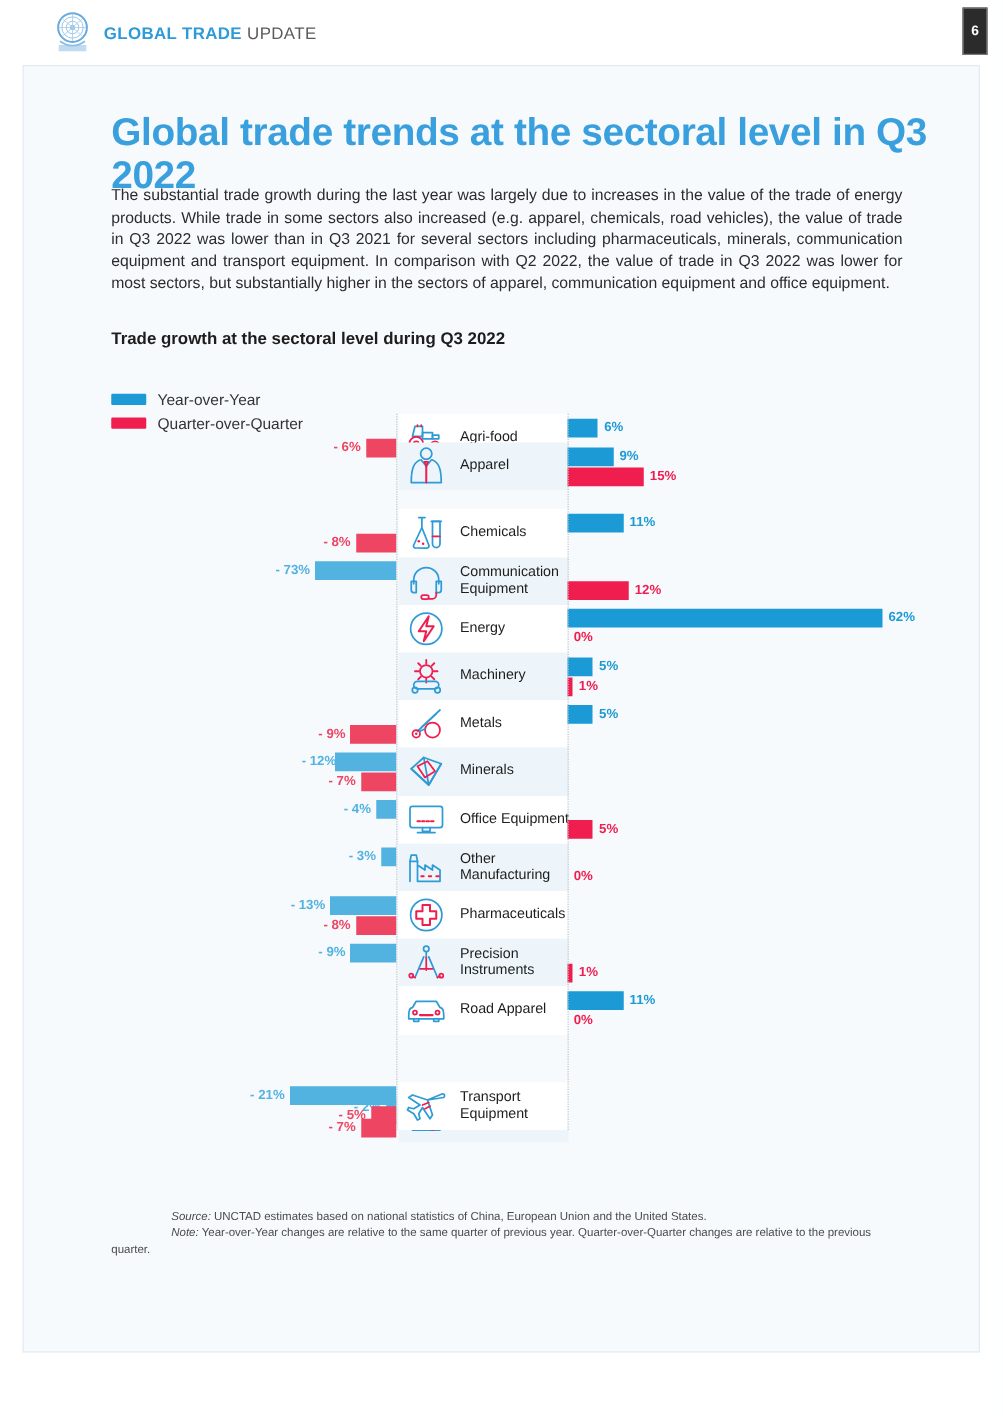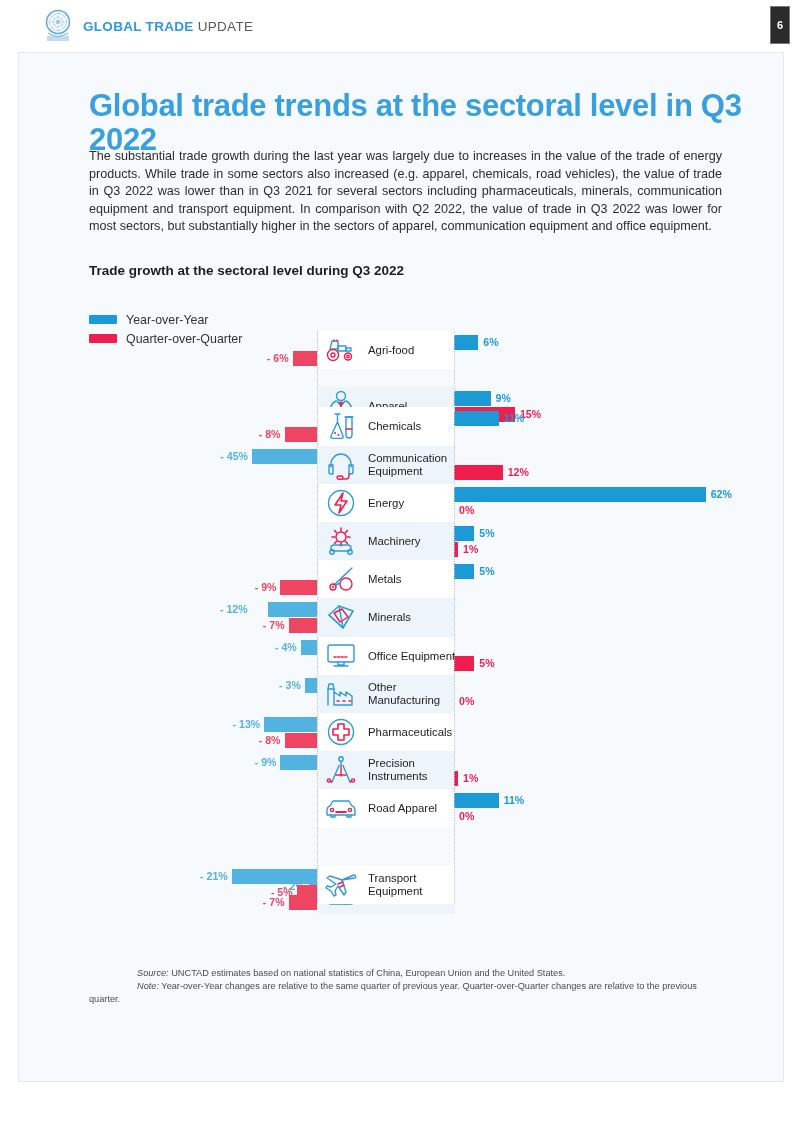--- a/index.html
+++ b/index.html
@@ -251,21 +251,21 @@
               <circle cx="24" cy="19.5" r="1.2" stroke="#ef1e4f"></circle>
      <path d="M10 4v-1M13 4v-1" stroke="#ef1e4f"></path>
             </svg>
           </div>
           <div class="sector-label">Agri-food</div>
           <div class="bar blue" style="top: 3.5px; width: 24.36px; left: 435px;"></div>
           <div class="val blue" style="top: 3.5px; left: 464.36px;">6%</div>
           <div class="bar red neg" style="top: 19.5px; width: 24.36px; left: 273.64px;"></div>
           <div class="val red neg" style="top: 19.5px; left: 231.64px; width: 38px; text-align: right;">- 6%</div>
         </div>
-        <div class="row alt" style="top: 334px;">
+        <div class="row alt" style="top: 301px;">
           <div class="band"></div>
           <div class="icon-cell">
             <svg width="30" height="32" viewBox="0 0 30 32" fill="none" stroke-width="1.4" stroke-linecap="round" stroke-linejoin="round">
      <circle cx="15" cy="6" r="4.5" stroke="#2e9bd6"></circle>
      <path d="M10 11C5 13 3 18 3 29h24c0-11-2-16-7-18" stroke="#2e9bd6"></path>
      <path d="M11 11l4 5 4-5" stroke="#2e9bd6"></path>
      <path d="M15 16v13" stroke="#ef1e4f" stroke-width="1.6"></path>
      <path d="M13.5 12.5h3l-1.5 3z" stroke="#ef1e4f"></path>
             </svg>
           </div>
@@ -298,21 +298,21 @@
           <div class="icon-cell">
             <svg width="30" height="30" viewBox="0 0 30 30" fill="none" stroke-width="1.4" stroke-linecap="round" stroke-linejoin="round">
      <path d="M5 17v-3a10 10 0 0120 0v3" stroke="#2e9bd6"></path>
      <path d="M3 15h4v9H5a2 2 0 01-2-2zM27 15h-4v9h2a2 2 0 002-2z" stroke="#2e9bd6"></path>
      <path d="M23 24v2a3 3 0 01-3 3h-3" stroke="#ef1e4f"></path>
      <rect x="11" y="26" width="6" height="3.2" rx="1.6" stroke="#ef1e4f"></rect>
             </svg>
           </div>
           <div class="sector-label">Communication Equipment</div>
           <div class="bar blue neg" style="top: 3.5px; width: 64.96px; left: 233.04px;"></div>
-          <div class="val blue neg" style="top: 3.5px; left: 191.04px; width: 38px; text-align: right;">- 45%</div>
+          <div class="val blue neg" style="top: 3.5px; left: 191.04px; width: 38px; text-align: right;">- 73%</div>
           <div class="bar red" style="top: 19.5px; width: 48.72px; left: 435px;"></div>
           <div class="val red" style="top: 19.5px; left: 488.72px;">12%</div>
         </div>
         <div class="row norm" style="top: 430.8px;">
           <div class="band"></div>
           <div class="icon-cell">
             <svg width="30" height="30" viewBox="0 0 30 30" fill="none" stroke-width="1.4" stroke-linecap="round" stroke-linejoin="round">
      <circle cx="15" cy="15" r="12.5" stroke="#2e9bd6"></circle>
      <path d="M17 5l-8 12h6l-2 8 8-12h-6z" stroke="#ef1e4f" stroke-width="1.6"></path>
             </svg>
@@ -360,21 +360,21 @@
           <div class="band"></div>
           <div class="icon-cell">
             <svg width="32" height="28" viewBox="0 0 32 28" fill="none" stroke-width="1.4" stroke-linecap="round" stroke-linejoin="round">
      <path d="M4 12L14 3l14 5-10 17z" stroke="#2e9bd6"></path>
      <path d="M4 12l14 13M14 3l4 22M28 8L18 25" stroke="#2e9bd6"></path>
      <path d="M9 10l8-4 6 8-8 5z" stroke="#ef1e4f"></path>
             </svg>
           </div>
           <div class="sector-label">Minerals</div>
           <div class="bar blue neg" style="top: 3.5px; width: 48.72px; left: 249.28px;"></div>
-          <div class="val blue neg" style="top: 3.5px; left: 201px; width: 38px; text-align: left;">- 12%</div>
+          <div class="val blue neg" style="top: 3.5px; left: 212px; width: 38px; text-align: right;">- 12%</div>
           <div class="bar red neg" style="top: 19.5px; width: 28.42px; left: 269.58px;"></div>
           <div class="val red neg" style="top: 19.5px; left: 227.58px; width: 38px; text-align: right;">- 7%</div>
         </div>
         <div class="row norm" style="top: 583.6px;">
           <div class="band"></div>
           <div class="icon-cell">
             <svg width="32" height="28" viewBox="0 0 32 28" fill="none" stroke-width="1.4" stroke-linecap="round" stroke-linejoin="round">
      <rect x="3" y="3" width="26" height="17" rx="2" stroke="#2e9bd6"></rect>
      <path d="M13 20v3h6v-3M9 24h14" stroke="#2e9bd6"></path>
      <path d="M9 15h14" stroke="#ef1e4f" stroke-width="1.6" stroke-dasharray="2 1.6"></path>

